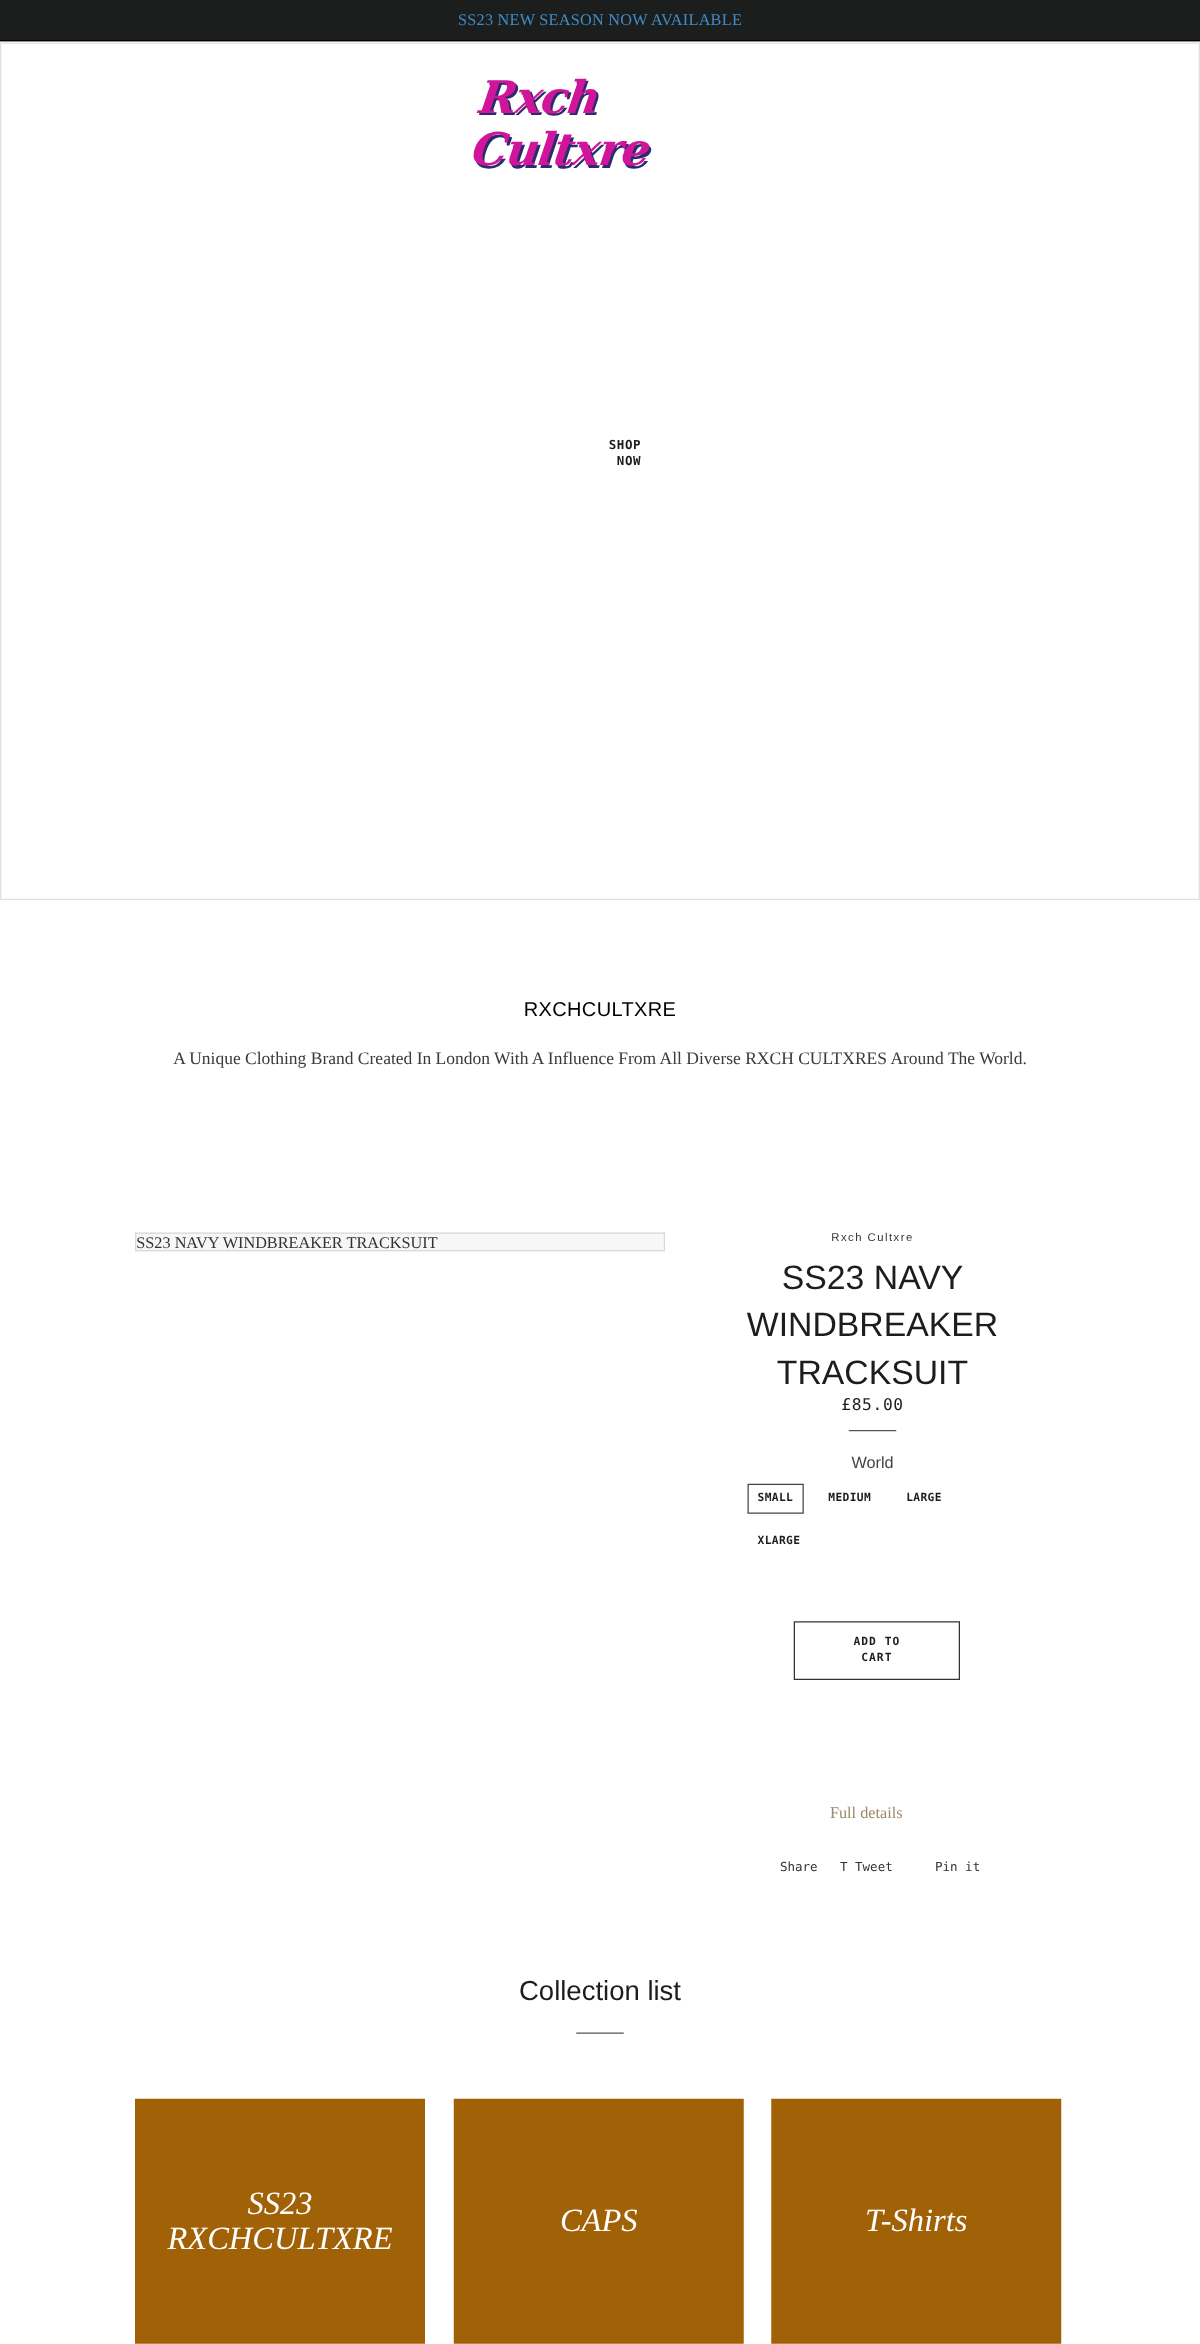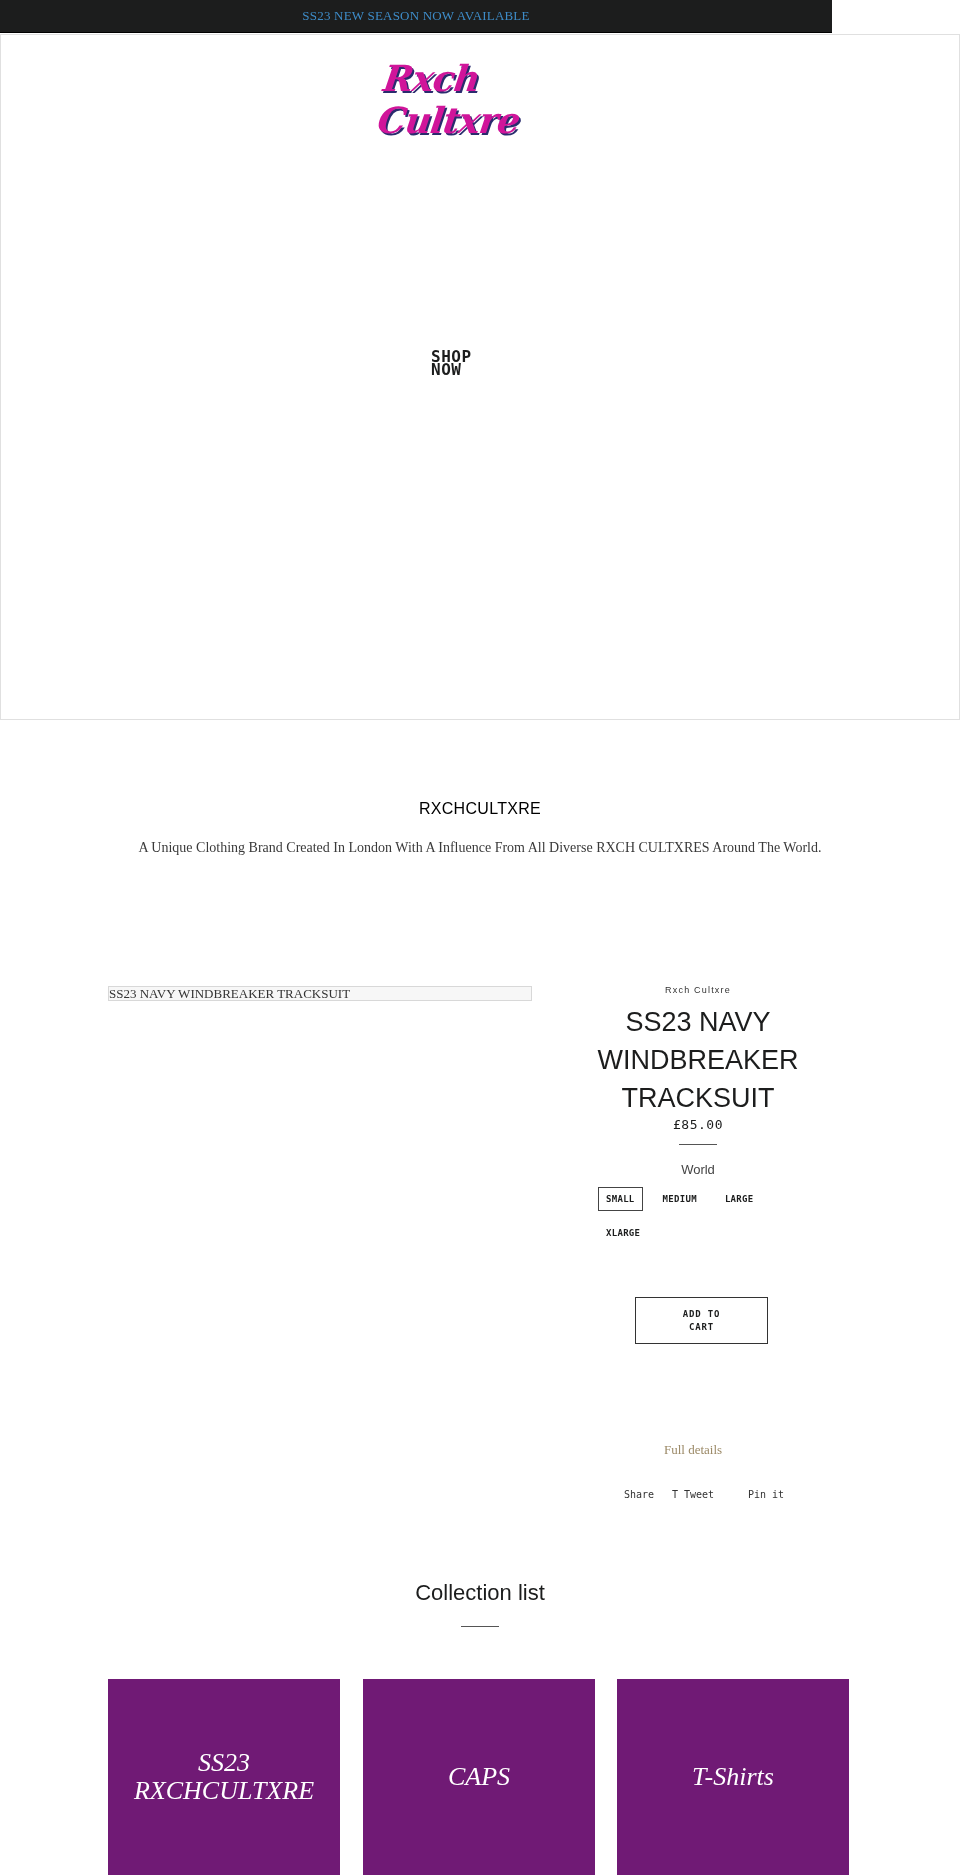--- a/index.html
+++ b/index.html
@@ -1,20 +1,20 @@
 <!DOCTYPE html>
 <html><head>
   <meta charset="utf-8">
   <style>
     * { box-sizing: border-box; margin: 0; padding: 0; }
     html, body { width: 960px; background: #ffffff; }
     body { font-family: "DejaVu Serif", serif; color: #1c1d1d; position: relative; height: 1875px; overflow: hidden; }
 
     .announcement {
-      position: absolute; left: 0; top: 0; width: 832px; height: 33px;
+      position: absolute; left: 0; top: 0; width: 960px; height: 33px;
       background: #1c1d1d; border-bottom: 1px solid #000;
       display: flex; align-items: center; justify-content: center;
     }
     .announcement span {
       font-family: "Liberation Serif", serif; font-size: 13px; color: #3e8cc8; letter-spacing: 0.2px;
     }
 
     .hero {
       position: absolute; left: 0; top: 34px; width: 960px; height: 686px;
       border: 1px solid #e0e0e0; background: #ffffff;
@@ -23,22 +23,22 @@
       position: absolute; left: 380px; top: 38px; width: 200px; height: 52px;
       display: flex; align-items: center; justify-content: center;
     }
     .logo span {
       font-family: "DejaVu Serif", serif; font-style: italic; font-weight: bold;
       font-size: 36px; color: #d0159a; letter-spacing: -1px;
       text-shadow: 2px 2px 0 #2a2c6e;
       transform: skewX(-8deg);
     }
     .shop-now {
-      position: absolute; left: 430px; top: 315px; width: 100px; text-align: left;
-      font-family: "DejaVu Sans Mono", monospace; font-size: 16px; font-weight: bold;
+      position: absolute; left: 412px; top: 315px; width: 100px; text-align: right;
+      font-family: "DejaVu Sans Mono", monospace; font-size: 10px; font-weight: bold;
       color: #1c1d1d; line-height: 13px; letter-spacing: 0.5px; cursor: pointer;
     }
 
     .intro { position: absolute; left: 0; top: 800px; width: 960px; text-align: center; }
     .intro h2 {
       font-family: "Liberation Sans", sans-serif; font-weight: normal; font-size: 16px; color: #000000; letter-spacing: 0.3px;
     }
     .intro .established {
       margin-top: 20px; font-family: "Liberation Serif", serif; font-size: 14px; color: #3a3a3a;
     }
@@ -99,21 +99,21 @@
     .social .pin { left: 128px; }
 
     .collection-heading {
       position: absolute; left: 0; top: 1580px; width: 960px; text-align: center;
       font-family: "Liberation Sans", sans-serif; font-size: 22px; color: #1c1d1d;
     }
     .collection-divider { position: absolute; left: 461px; top: 1626px; width: 38px; height: 1px; background: #555; }
 
     .collection-grid { position: absolute; left: 108px; top: 1679px; width: 742px; height: 196px; }
     .collection-card {
-      position: absolute; top: 0; width: 232px; height: 196px; background: #701a75;
+      position: absolute; top: 0; width: 232px; height: 196px; background: #a16207;
       display: flex; align-items: center; justify-content: center; text-align: center; cursor: pointer;
     }
     .collection-card span {
       font-family: "Liberation Serif", serif; font-style: italic; font-size: 26px; color: #ffffff; line-height: 28px;
     }
     .card-0 { left: 0; }
     .card-1 { left: 255px; }
     .card-2 { left: 509px; }
   </style>
 </head>

